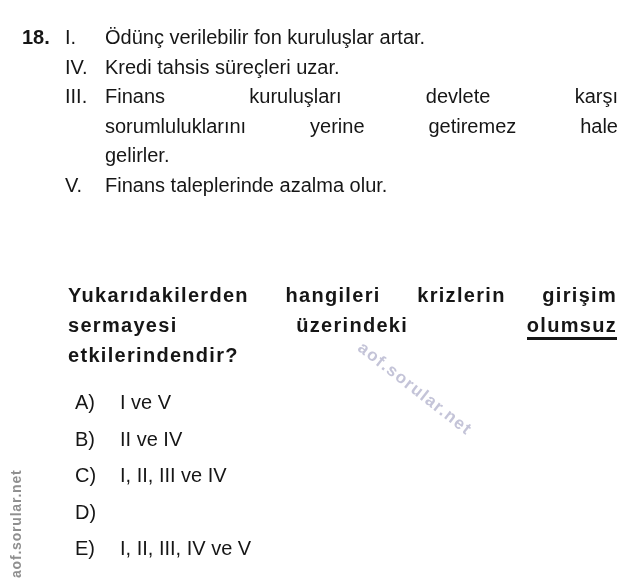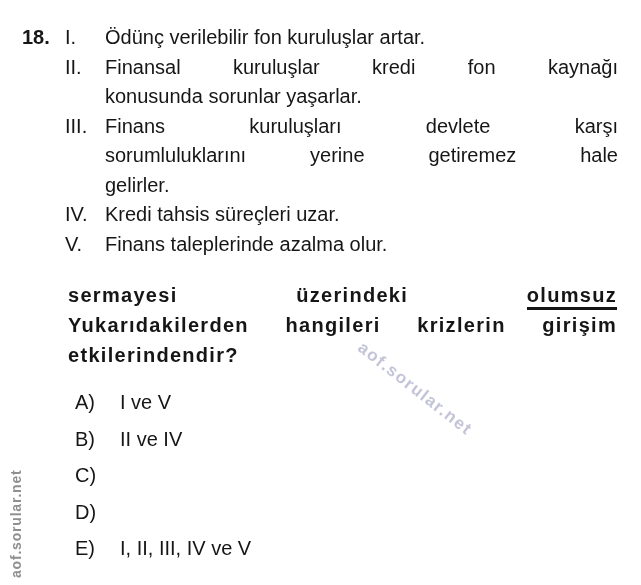--- a/index.html
+++ b/index.html
@@ -53,70 +53,64 @@
 
   <div class="statements">
 
     <div class="stmt">
       <span class="num">I.</span>
       <div class="stxt">
         <div>Ödünç verilebilir fon kuruluşlar artar.</div>
       </div>
     </div>
 
+
     <div class="stmt">
-      <span class="num">II.</span>
+      <span class="num">IV.</span>
       <div class="stxt">
-        <div class="jall">Finansal kuruluşlar kredi fon kaynağı</div>
-        <div>konusunda sorunlar yaşarlar.</div>
+        <div>Kredi tahsis süreçleri uzar.</div>
       </div>
     </div>
 
     <div class="stmt">
       <span class="num">III.</span>
       <div class="stxt">
         <div class="jall">Finans kuruluşları devlete karşı</div>
         <div class="jall">sorumluluklarını yerine getiremez hale</div>
         <div>gelirler.</div>
       </div>
     </div>
 
     <div class="stmt">
-      <span class="num">IV.</span>
-      <div class="stxt">
-        <div>Kredi tahsis süreçleri uzar.</div>
-      </div>
-    </div>
-
-    <div class="stmt">
       <span class="num">V.</span>
       <div class="stxt">
         <div>Finans taleplerinde azalma olur.</div>
       </div>
     </div>
 
   </div>
 
   <div class="question">
+    <div class="jall">Yukarıdakilerden hangileri krizlerin girişim</div>
     <div class="jall"><span>sermayesi üzerindeki</span> <span class="u">olumsuz</span></div>
-    <div class="jall">Yukarıdakilerden hangileri krizlerin girişim</div>
     <div>etkilerindendir?</div>
   </div>
 
   <div class="options">
     <div class="opt">
       <span class="letter">A)</span>
       <span class="otext">I ve V</span>
     </div>
     <div class="opt">
       <span class="letter">B)</span>
       <span class="otext">II ve IV</span>
     </div>
     <div class="opt">
       <span class="letter">C)</span>
+      <span class="otext">I, II, III ve IV</span>
     </div>
     <div class="opt">
       <span class="letter">D)</span>
     </div>
     <div class="opt">
       <span class="letter">E)</span>
       <span class="otext">I, II, III, IV ve V</span>
     </div>
   </div>
 

